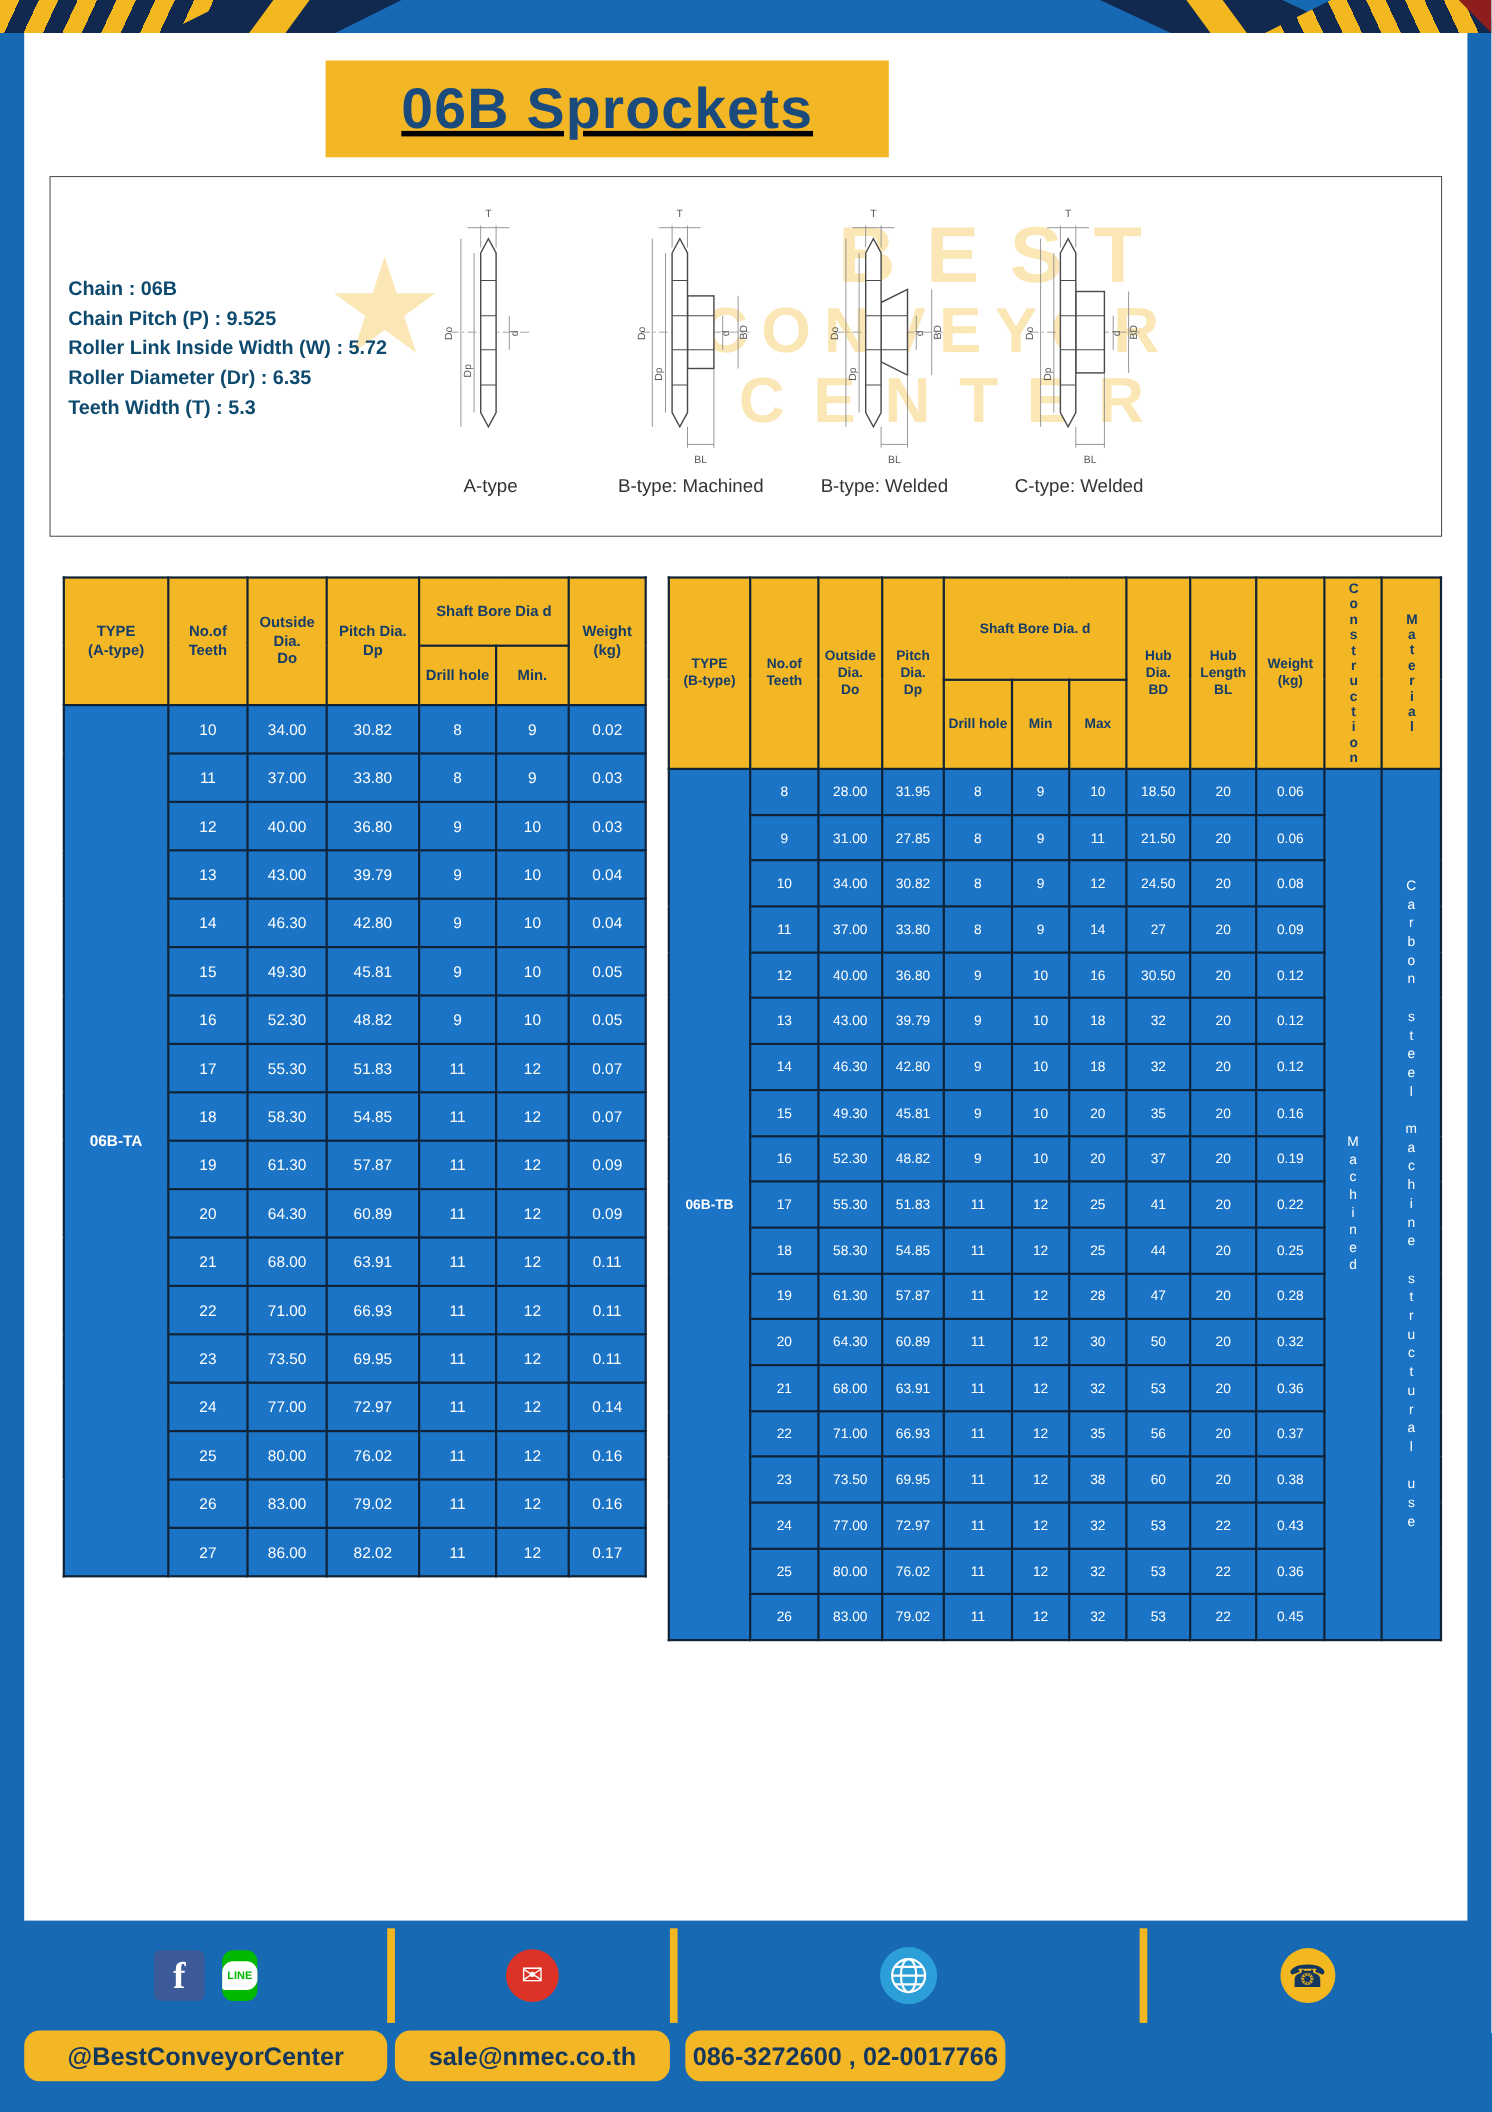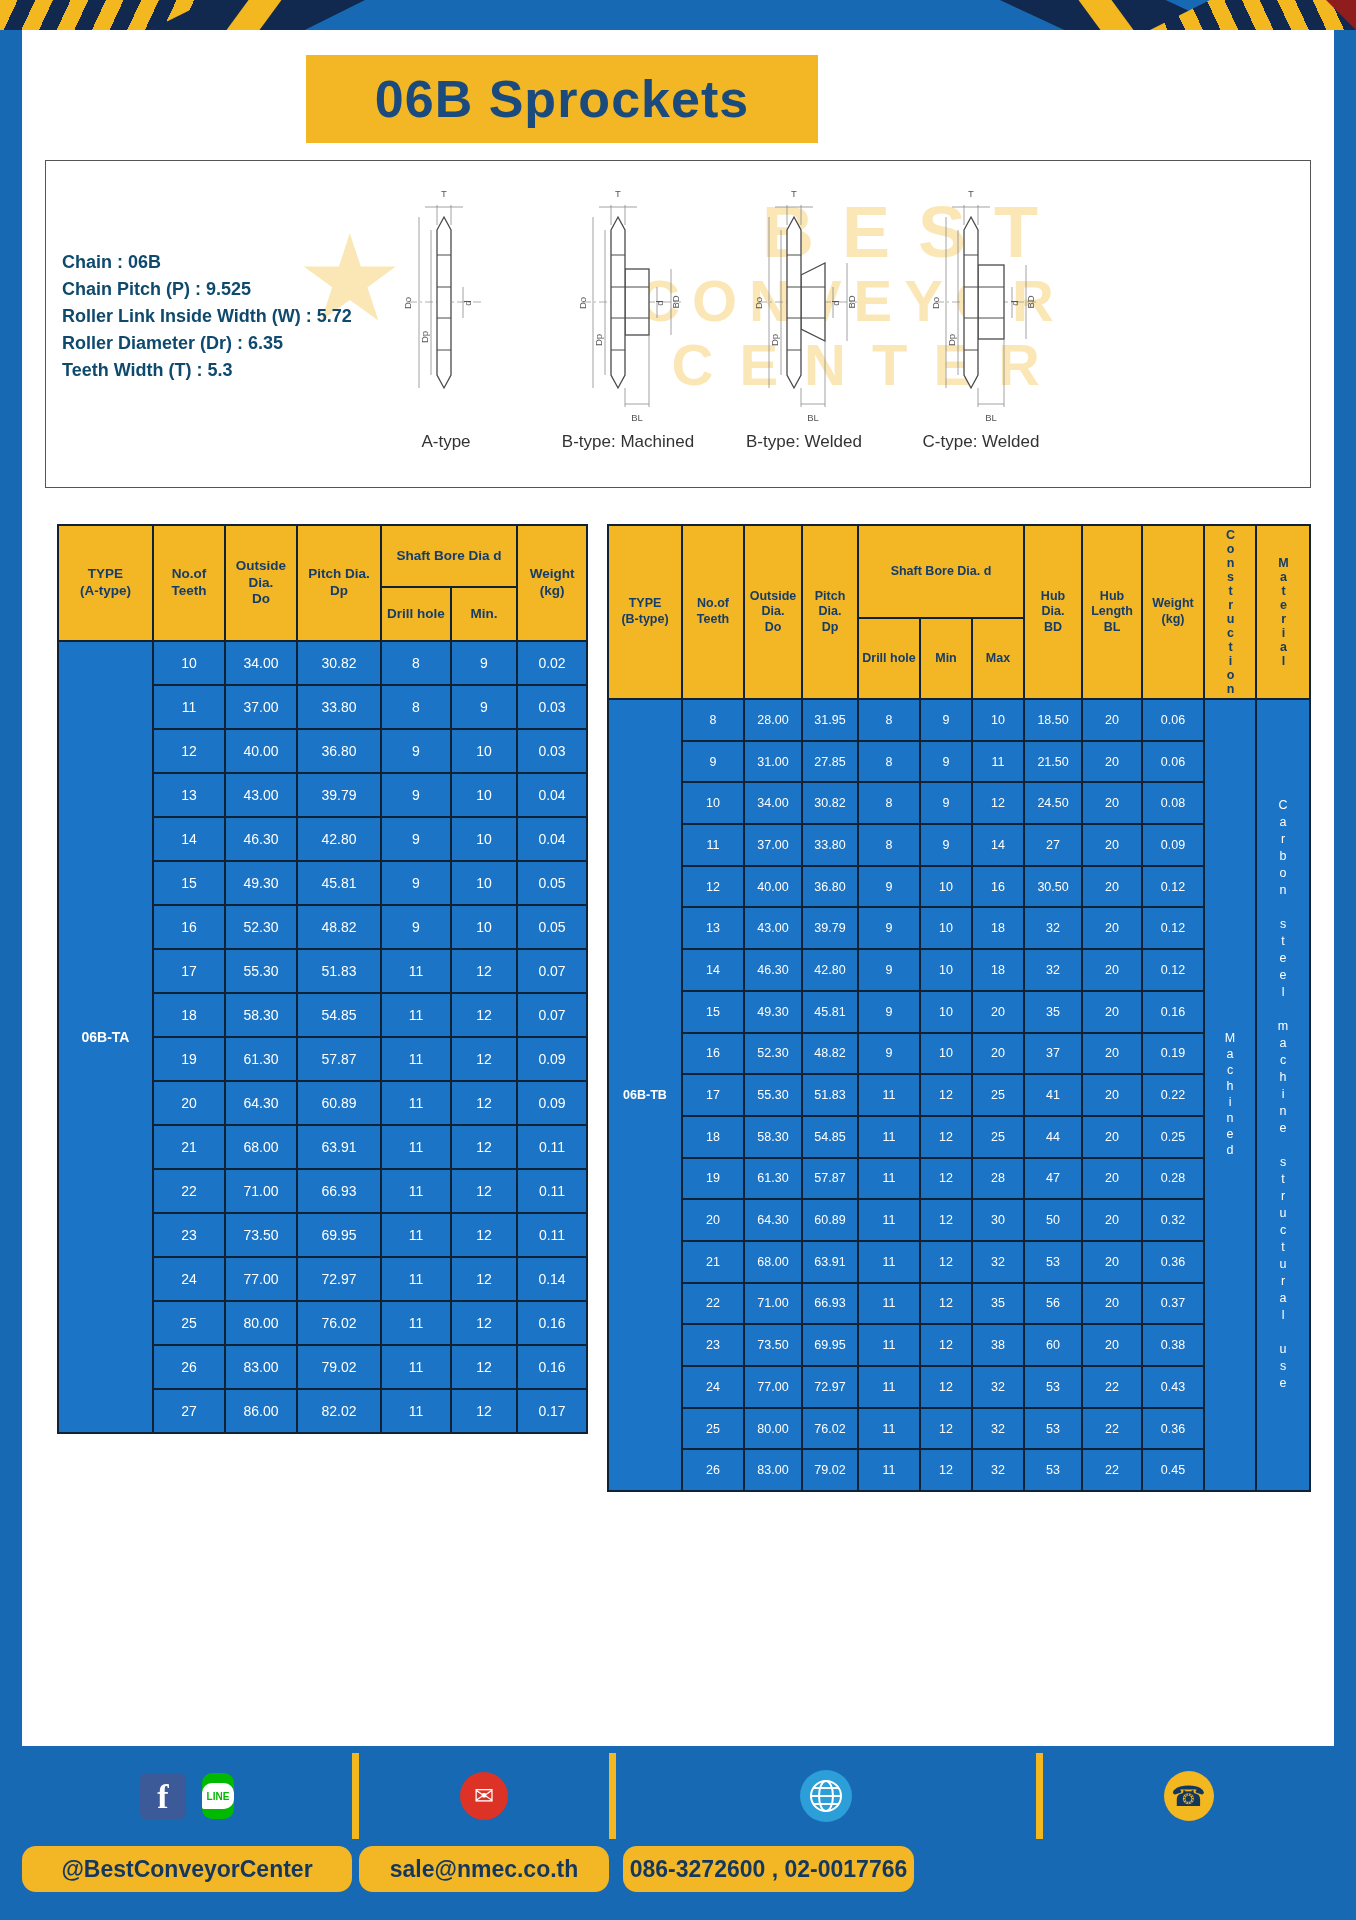--- a/index.html
+++ b/index.html
@@ -20,22 +20,22 @@
   .deco-gold-right { left:1040px; width:110px; background:#f3b71f;
     clip-path:polygon(35% 0,65% 0,85% 100%,55% 100%); }
   .deco-stripes-right { left:1150px; width:206px;
     background:repeating-linear-gradient(65deg,#f3b71f 0 16px,#11294e 16px 32px);
     clip-path:polygon(60px 0,206px 0,206px 30px,0 30px); }
   .deco-red-right { left:1306px; width:50px; background:#8f1d1d;
     clip-path:polygon(40% 0,100% 0,100% 100%); }
 
   .content { position:absolute; left:22px; top:30px; width:1312px; height:1716px; background:#ffffff; }
 
-  .title-banner { position:absolute; left:284px; top:25px; width:512px; height:88px;
-    background:#f3b625; display:flex; align-items:center; justify-content:center; }
+  .title-banner { position:absolute; left:274px; top:25px; width:512px; height:88px;
+    background:#f3b625; display:flex; align-items:center; justify-content:center;text-decoration:underline; }
   .title-banner h1 { font-size:52px; font-weight:800; color:#1b4a7d; letter-spacing:1px; }
 
   .diagram-box { position:absolute; left:23px; top:130px; width:1266px; height:328px;
     background:#fff; border:1px solid #555; }
 
   .watermark { position:absolute; left:300px; top:34px; width:720px; text-align:right;
     color:rgba(243,183,31,.33); font-weight:800; pointer-events:none; }
   .watermark .wm1 { font-size:72px; letter-spacing:28px; line-height:74px; }
   .watermark .wm2 { font-size:58px; letter-spacing:12px; line-height:64px; }
   .watermark .wm3 { font-size:58px; letter-spacing:26px; line-height:64px; }

